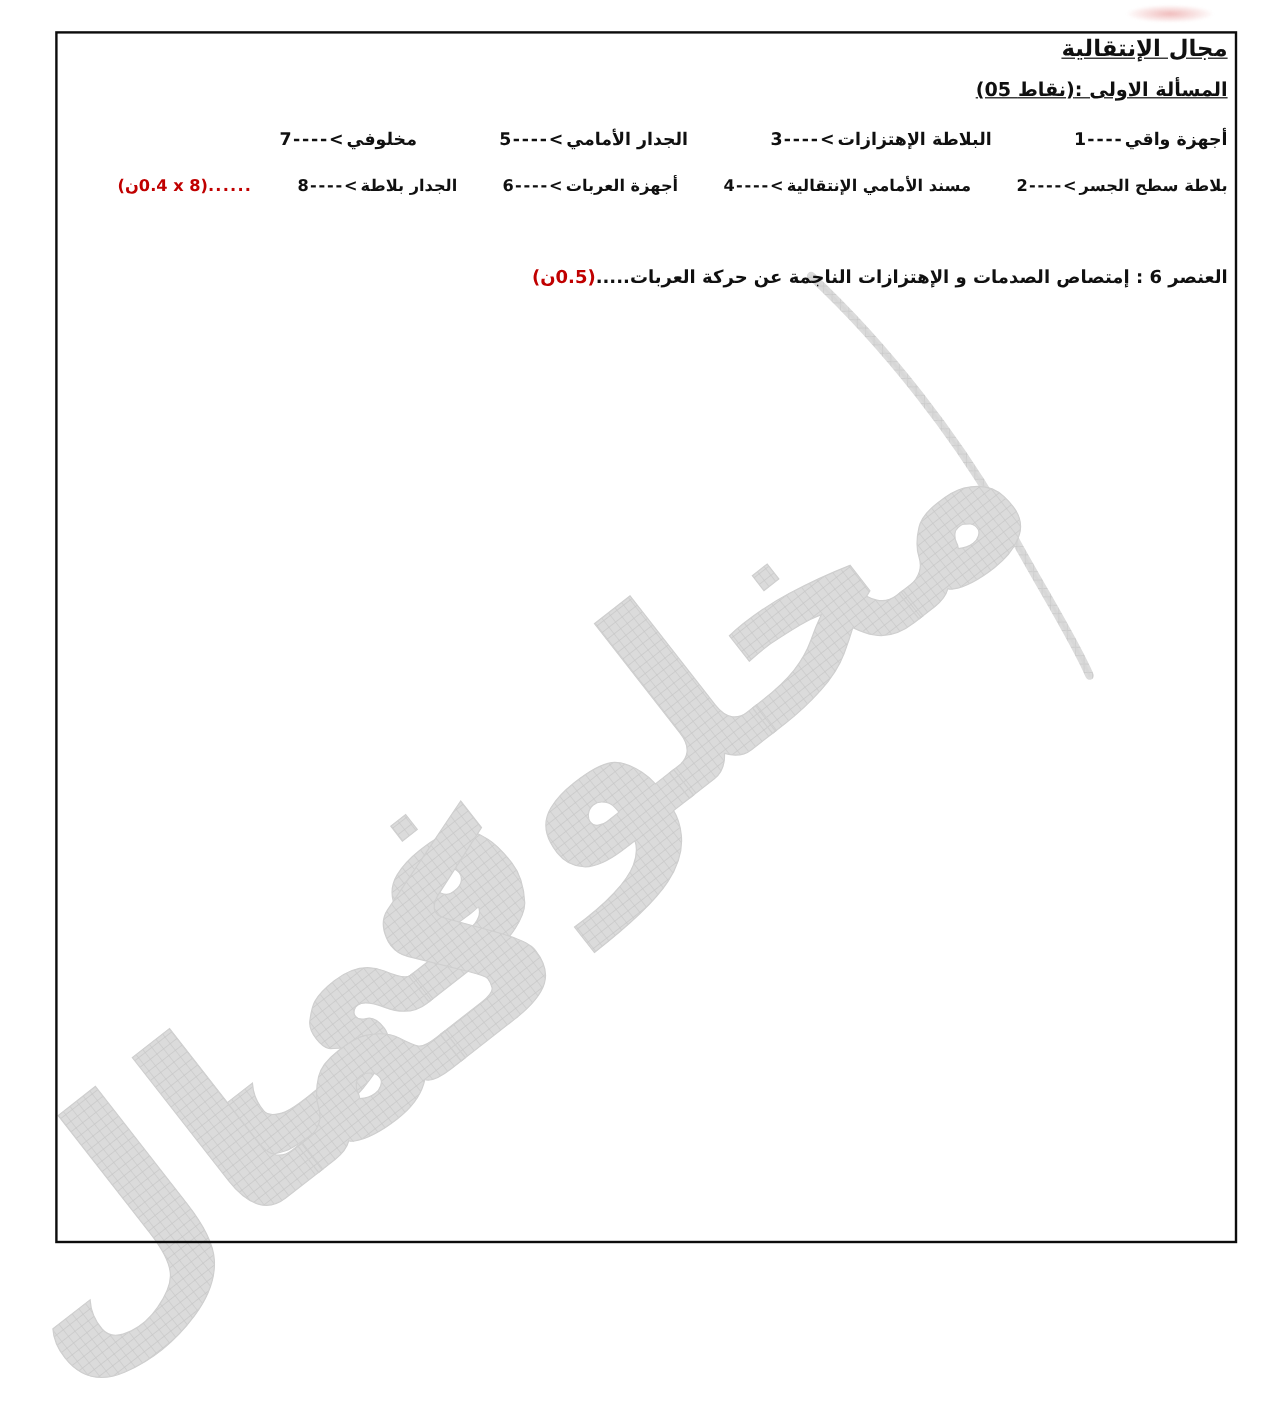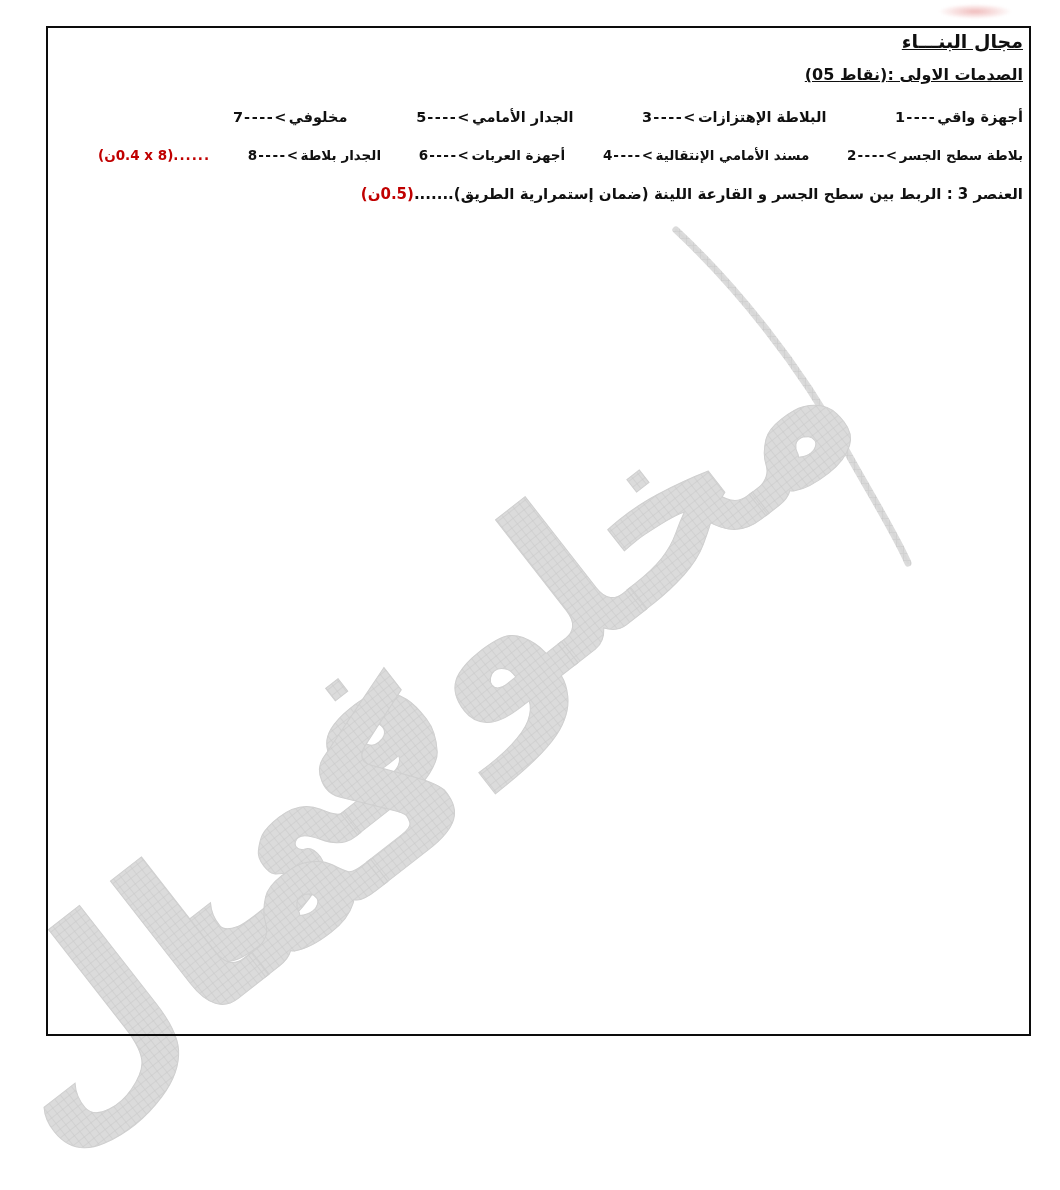--- a/index.html
+++ b/index.html
@@ -59,24 +59,24 @@
   </g>
   <g transform="translate(268 975) rotate(-38)">
     <text class="wm-text" x="0" y="0" text-anchor="middle" font-size="225" fill="url(#wmgrid)" stroke="#cfcfcf" stroke-width="1">كمال</text>
   </g>
 </svg>
 
 <div class="smudge"></div>
 
 <div class="page-border">
 
-  <div class="abs doc-title">مجال البنـــاء</div>
+  <div class="abs doc-title">مجال الإنتقالية</div>
 
   <div class="abs doc-subtitle">
-    <span class="u">الصدمات الاولى :</span><span class="u ltr">(05 نقاط)</span>
+    <span class="u">المسألة الاولى :</span><span class="u ltr">(05 نقاط)</span>
   </div>
 
   <div id="line1" class="abs answer-line">
     <span class="seg">
       <span class="num">1</span>
       <span class="conn">----</span>
       <span class="ph">أجهزة واقي</span>
     </span>
     <span class="seg">
       <span class="num">3</span>
@@ -115,18 +115,18 @@
       <span class="num">8</span>
       <span class="conn">----&lt;</span>
       <span class="ph">الجدار بلاطة</span>
     </span>
     <span class="red-group red">
       <span class="dots">......</span>
         <span class="ltr">(ن‎0.4 x 8)</span>
     </span>
   </div>
 
-  <div id="line3" class="abs plain-line">
-    <span>العنصر 3 : الربط بين سطح الجسر و القارعة اللينة (ضمان إستمرارية الطريق)</span><span class="dots">.......</span><span class="ltr red">(ن‎0.5)</span>
+
+  <div id="line4" class="abs plain-line">
+    <span>العنصر 6 : إمتصاص الصدمات و الإهتزازات الناجمة عن حركة العربات</span><span class="dots">.....</span><span class="ltr red">(ن‎0.5)</span>
   </div>
-
 
 </div>
 
 </body></html>

